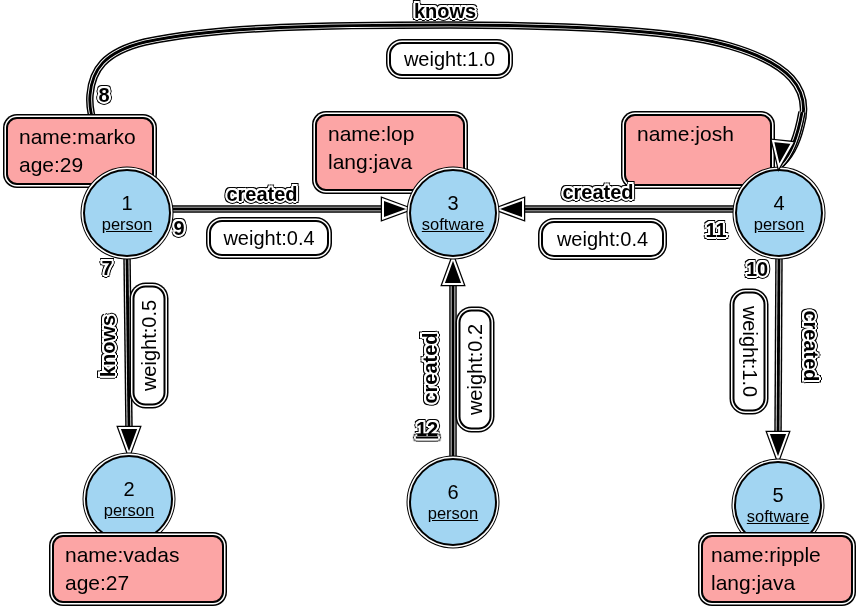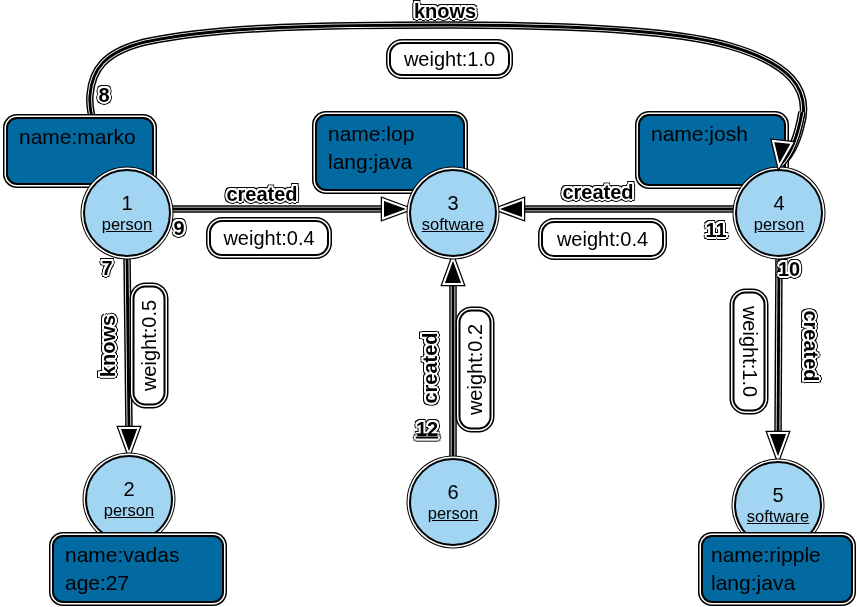--- a/index.html
+++ b/index.html
@@ -12,21 +12,21 @@
   #edges-over{z-index:5;pointer-events:none;}
   
   .s1{fill:none;stroke:#000;stroke-width:7.5px;}
   .s2{fill:none;stroke:#fff;stroke-width:4.6px;}
   .s3{fill:none;stroke:#000;stroke-width:2.9px;}
   
   .a1{fill:#000;stroke:#000;stroke-width:4.5px;stroke-linejoin:miter;}
   .a2{fill:#000;stroke:#fff;stroke-width:2px;stroke-linejoin:miter;}
   
   .pbox{
-    position:absolute;box-sizing:border-box;background:#0369a1;
+    position:absolute;box-sizing:border-box;background:#fca5a5;
     border:2px solid #000;border-radius:11px;
     box-shadow:0 0 0 1.5px #fff,0 0 0 3px #000;
     font-size:21px;line-height:1.32;padding:4px 11px;z-index:2;white-space:nowrap;
   }
   .pbox.above{z-index:4;}
   
   .wbox{
     position:absolute;box-sizing:border-box;background:#fff;
     border:2px solid #000;border-radius:13px;
     box-shadow:0 0 0 1.5px #fff,0 0 0 3px #000;
@@ -100,26 +100,27 @@
       <path class="s1" d="M 779,255 L 778,435"></path>
       <path class="s2" d="M 779,255 L 778,435"></path>
       <path class="s3" d="M 779,255 L 778,435"></path>
       <polygon class="a1" points="778,459 768.5,433 787.5,433"></polygon>
       <polygon class="a2" points="778,459 768.5,433 787.5,433"></polygon>
     </g>
   </svg>
 
   <div class="pbox" style="left:6px;top:117px;width:148px;height:68px;">
     <div>name:marko</div>
+    <div>age:29</div>
   </div>
   <div class="pbox" style="left:315px;top:114px;width:150px;height:77px;">
     <div>name:lop</div>
     <div>lang:java</div>
   </div>
-  <div class="pbox" style="left:638px;top:114px;width:148px;height:72px;">
+  <div class="pbox" style="left:624px;top:114px;width:148px;height:72px;">
     <div>name:josh</div>
   </div>
 
   <div class="wbox" style="left:389px;top:42px;width:121px;height:34px;">
     <span>weight:1.0</span>
   </div>
   <div class="wbox" style="left:209px;top:220px;width:120px;height:36px;">
     <span>weight:0.4</span>
   </div>
   <div class="wbox" style="left:541px;top:221px;width:123px;height:36px;">
@@ -184,15 +185,15 @@
   <div class="elabel ctr" style="left:598px;top:192px;">created</div>
   <div class="elabel ccw" style="left:108px;top:346px;">knows</div>
   <div class="elabel ccw" style="left:430px;top:368px;">created</div>
   <div class="elabel cw" style="left:810px;top:346px;">created</div>
 
   <div class="enum ctr" style="left:104px;top:95px;">8</div>
   <div class="enum ctr" style="left:179px;top:228px;">9</div>
   <div class="enum ctr" style="left:716px;top:230px;">11</div>
   <div class="enum ctr" style="left:107px;top:268px;">7</div>
   <div class="enum ctr" style="left:427px;top:429px;text-decoration:underline;">12</div>
-  <div class="enum ctr" style="left:757px;top:269px;margin-left:32px;">10</div>
+  <div class="enum ctr" style="left:757px;top:269px;">10</div>
 
 </div>
 
 </body></html>

